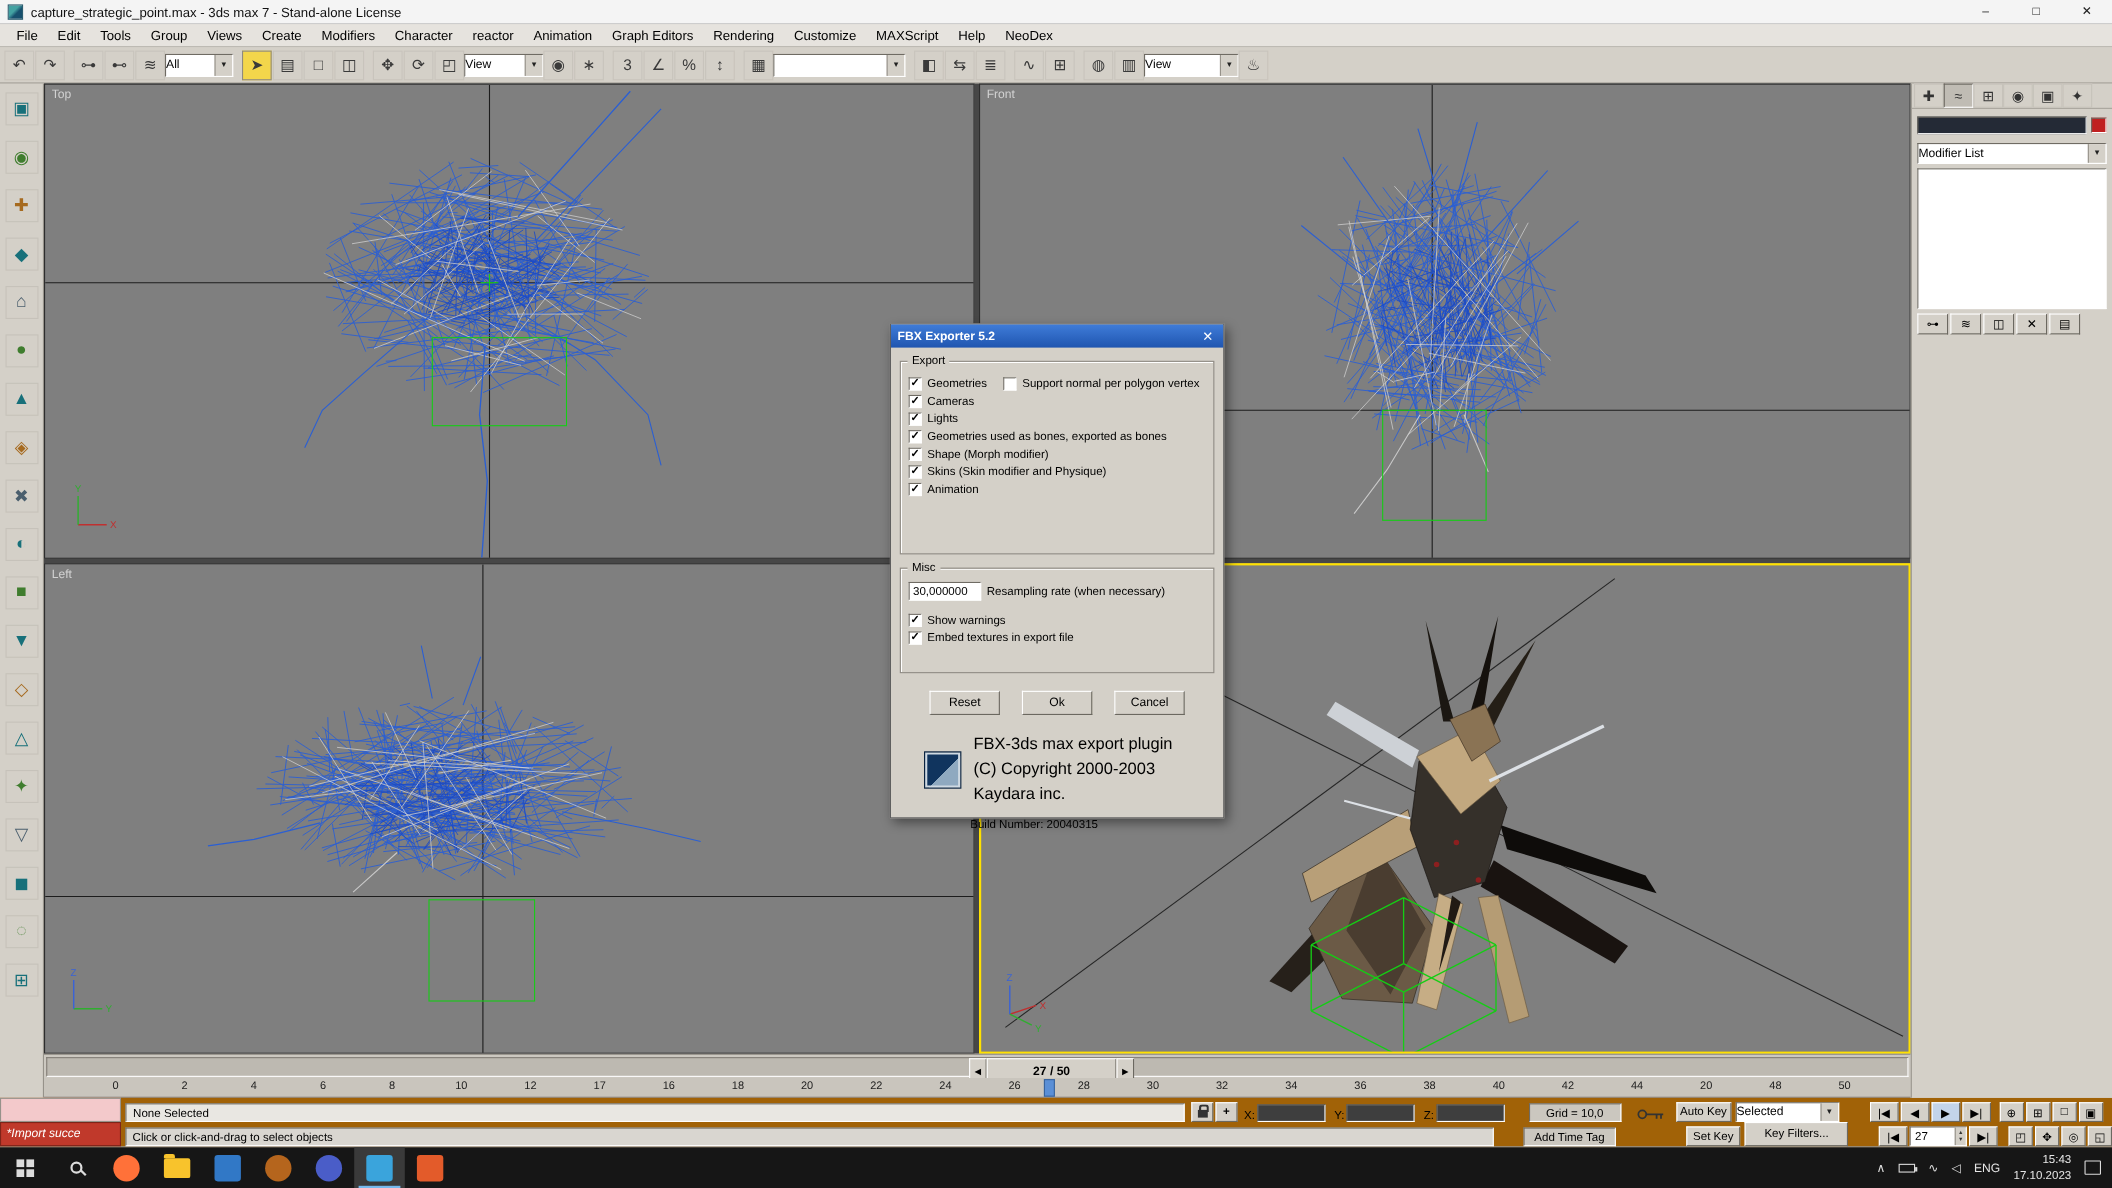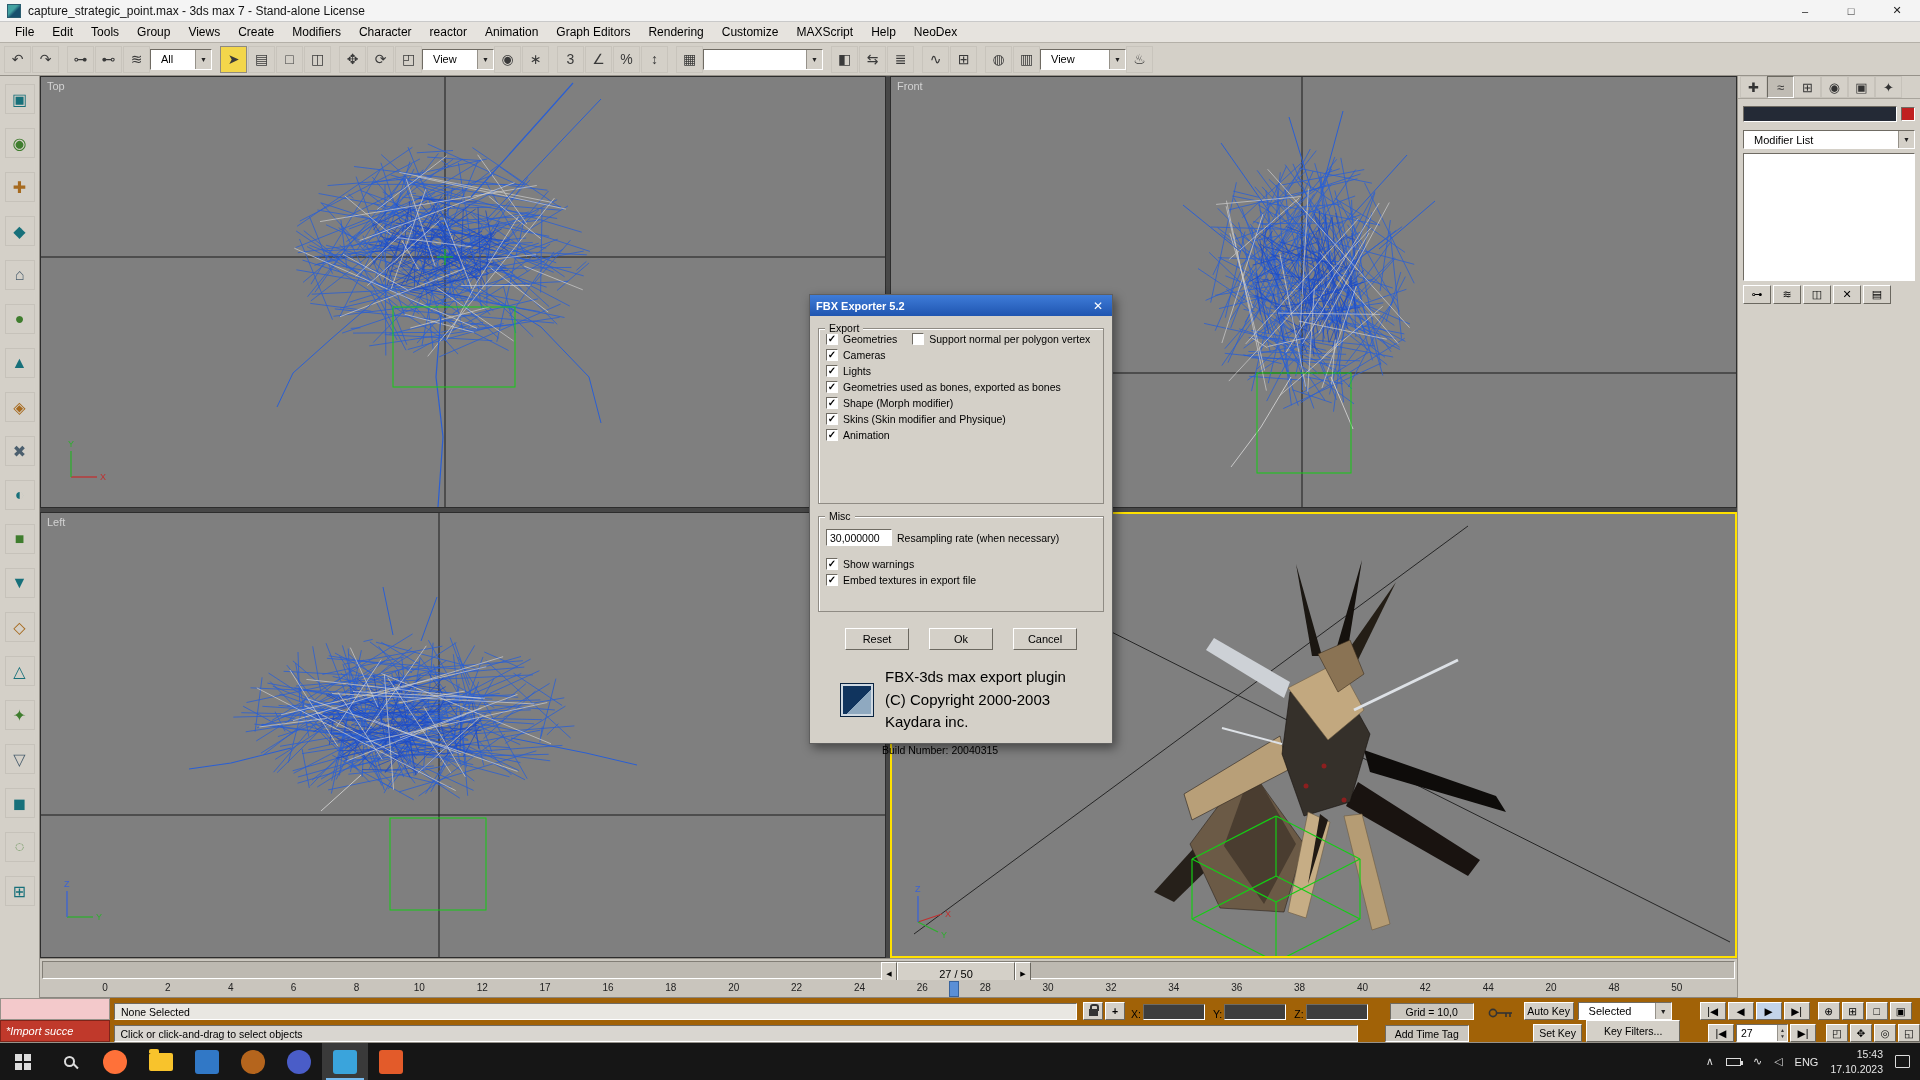--- a/index.html
+++ b/index.html
@@ -16,21 +16,21 @@
   
   #menubar{position:absolute;left:0;top:22px;width:1920px;height:21px;background:#e6e3de;border-bottom:1px solid #b4b0a8;display:flex;align-items:center;padding-left:6px;}
   .menu-item{padding:0 9px;font-size:12px;}
 
   
   #toolbar{position:absolute;left:0;top:43px;width:1920px;height:33px;background:#d4d0c8;border-bottom:1px solid #96928a;display:flex;align-items:center;padding:0 4px;}
   .tgrp{display:flex;align-items:center;gap:1px;}
   .tbtn{width:27px;height:27px;display:flex;align-items:center;justify-content:center;font-size:14px;color:#3a3a3a;background:#d4d0c8;border:1px solid #c8c4bc;}
   .tbtn.active{background:#f3d64b;border:1px solid #8f8a7f;}
   .tsep{width:8px;height:27px;}
-  .dd{height:21px;background:#fff;border:1px solid;border-color:#6f6b63 #fff #fff #6f6b63;display:flex;align-items:center;font-size:11px;padding-left:10px;}
+  .dd{height:21px;background:#fff;border:1px solid;border-color:#6f6b63 #fff #fff #6f6b63;display:flex;align-items:center;font-size:11px;padding-left:0;}
   .dd .arr{margin-left:auto;width:16px;align-self:stretch;background:#d4d0c8;border-left:1px solid #96928a;display:flex;align-items:center;justify-content:center;font-size:7px;color:#222;}
 
   
   #leftbar{position:absolute;left:0;top:76px;width:40px;height:922px;background:#d4d0c8;border-right:1px solid #96928a;display:flex;flex-direction:column;align-items:center;gap:14px;padding-top:8px;}
   .lbtn{width:30px;height:30px;display:flex;align-items:center;justify-content:center;font-size:16px;background:#d4d0c8;border:1px solid #c6c2ba;}
   .c1{color:#17707a}.c2{color:#3f7d2e}.c3{color:#a66a1f}.c4{color:#4b5f6e}
 
   
   #viewports{position:absolute;left:40px;top:76px;width:1697px;height:882px;background:#474747;}
   .vp{position:absolute;background:#7f7f7f;border:1px solid #2d2d2d;overflow:hidden;}
@@ -40,37 +40,37 @@
   #vp-persp{left:850px;top:436px;width:847px;height:446px;border:2px solid #ffe100;}
   .vp-label{position:absolute;left:6px;top:3px;color:#d2d2d2;font-size:11px;z-index:3;}
   .vp svg{display:block;}
 
   
   #fbx{position:absolute;left:809px;top:294px;width:304px;height:450px;background:#d4d0c8;border:1px solid #5f5f5f;box-shadow:3px 4px 10px rgba(0,0,0,.45);z-index:20;}
   .fbx-title{height:21px;background:linear-gradient(180deg,#3f7cd8,#1f55b0);color:#fff;display:flex;align-items:center;padding:0 6px;font-size:11px;font-weight:bold;}
   .fbx-close{margin-left:auto;width:16px;text-align:center;font-weight:normal;font-size:12px;}
   .group{position:relative;margin:12px 8px 0;border:1px solid #8f8b84;box-shadow:inset 1px 1px 0 #fff;}
   .legend{position:absolute;top:-7px;left:6px;background:#d4d0c8;padding:0 4px;font-size:10.5px;}
-  #grp-export{height:176px;}
+  #grp-export{height:176px;padding-top:10px;}
   #grp-misc{height:96px;padding-top:8px;}
   .cbrow{display:flex;align-items:center;margin:4px 7px;font-size:10.5px;gap:5px;}
   .cb{flex:none;width:12px;height:12px;background:#fff;border:1px solid;border-color:#6f6b63 #fff #fff #6f6b63;display:flex;align-items:center;justify-content:center;font-size:10px;font-weight:bold;line-height:1;}
   .cb.ml{margin-left:10px;}
   .field{width:66px;height:17px;background:#fff;border:1px solid;border-color:#6f6b63 #fff #fff #6f6b63;padding:1px 3px;font-size:10.5px;display:flex;align-items:center;}
   .mt{margin-top:12px;}
   .fbx-buttons{display:flex;justify-content:center;gap:20px;margin-top:16px;}
   .pbtn{width:64px;height:22px;background:#d4d0c8;border:1px solid;border-color:#fff #6b6860 #6b6860 #fff;display:flex;align-items:center;justify-content:center;font-size:11px;}
   .fbx-about{display:flex;gap:11px;margin:16px 10px 0 30px;align-items:center;font-size:15px;line-height:1.5;}
   .klogo{flex:none;width:34px;height:34px;background:linear-gradient(135deg,#10345e 55%,#8fa9c0 55%);border:1px solid #0a2340;box-shadow:inset 0 0 0 2px #cfd9e2;}
   .fbx-build{margin:10px 0 0 72px;font-size:10.5px;}
 
   
   #timeslider{position:absolute;left:40px;top:958px;width:1697px;height:22px;background:#ccc8c0;border-top:1px solid #96928a;display:flex;align-items:center;}
   .ts-track{position:relative;width:100%;height:18px;margin:0 2px;background:#bdb9b1;border:1px solid;border-color:#827e76 #fff #fff #827e76;}
-  .ts-handle{position:absolute;left:838px;top:0;height:25px;display:flex;}
+  .ts-handle{position:absolute;left:838px;top:0;height:25px;display:flex;font-weight:bold;}
   .ts-btn{width:16px;background:#d4d0c8;border:1px solid;border-color:#fff #6b6860 #6b6860 #fff;font-size:7px;display:flex;align-items:center;justify-content:center;}
   .ts-grip{width:118px;background:#d4d0c8;border:1px solid;border-color:#fff #6b6860 #6b6860 #fff;display:flex;align-items:center;justify-content:center;font-size:11px;}
   #ruler{position:absolute;left:40px;top:980px;width:1697px;height:18px;background:#c9c5bd;border-bottom:1px solid #8a8680;}
   #ticks{position:absolute;left:56px;top:2px;width:1590px;display:flex;justify-content:space-between;font-size:10px;color:#222;}
   .tick{width:18px;text-align:center;}
   #frame-marker{position:absolute;left:909px;top:1px;width:10px;height:16px;background:#5a8fd6;border:1px solid #38639c;}
 
   
   #status1,#status2{position:absolute;left:0;width:1920px;background:#a16207;display:flex;align-items:flex-end;}
   #status1{top:998px;height:22px;}

